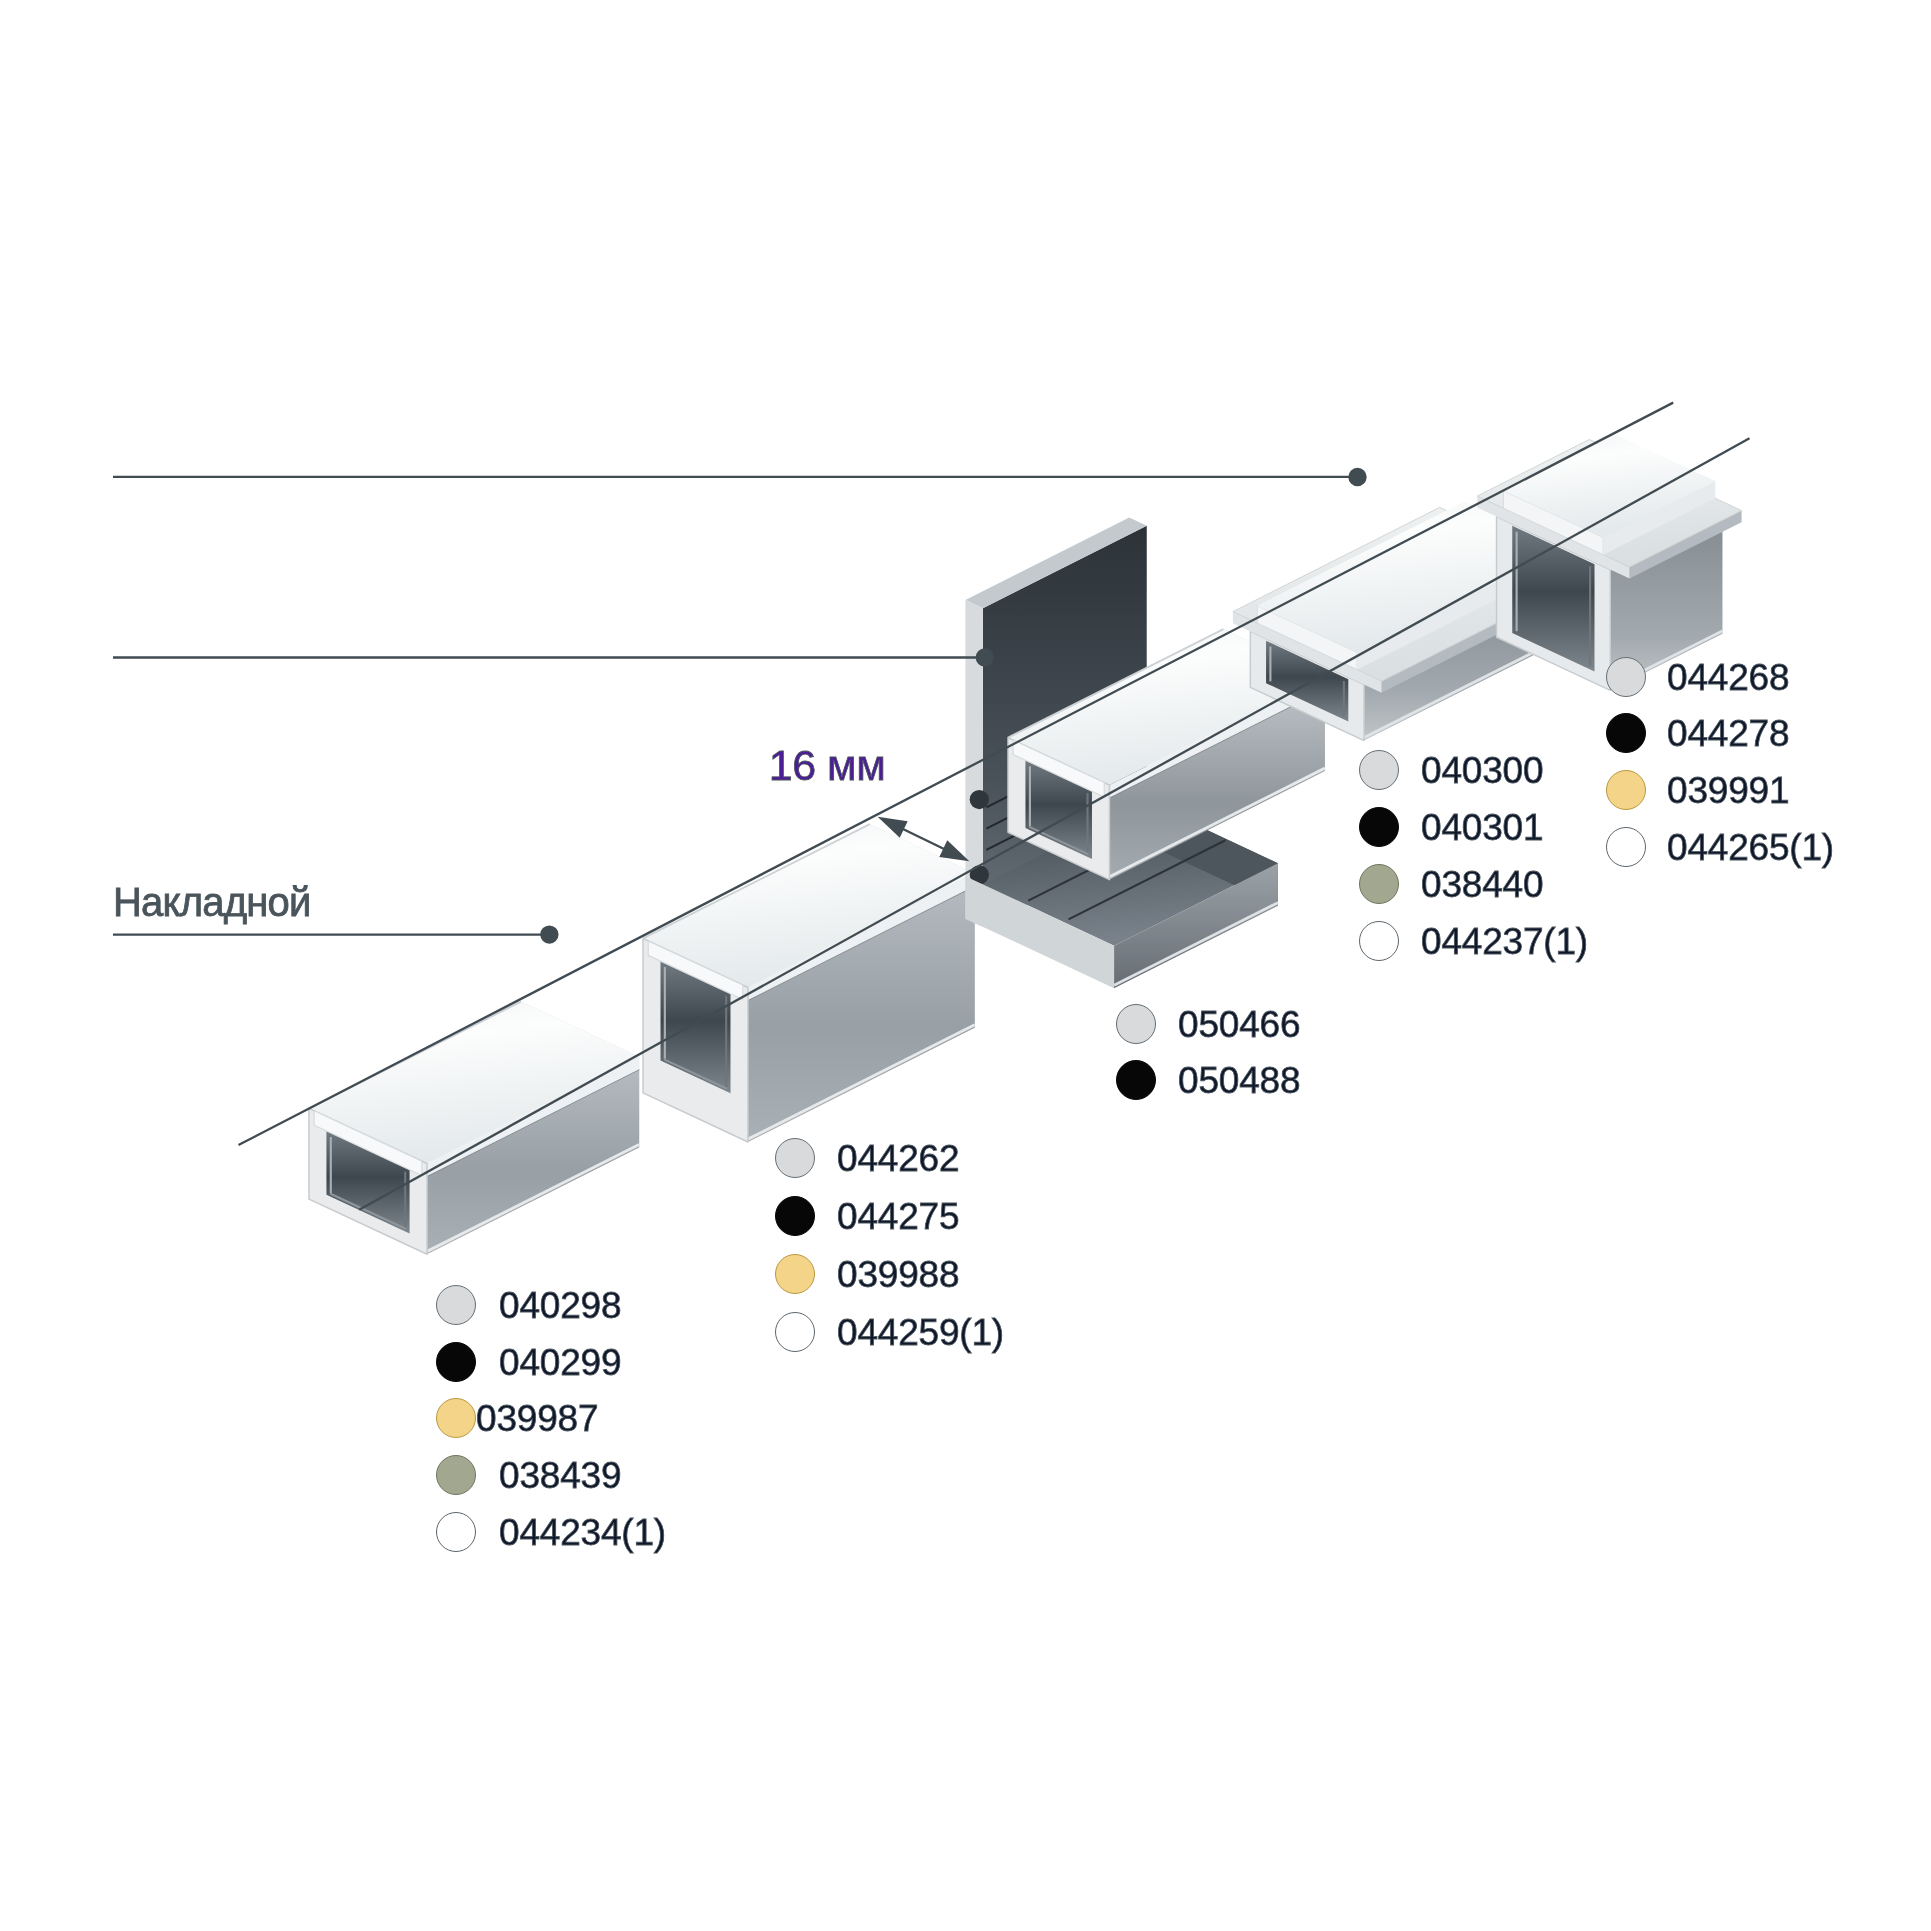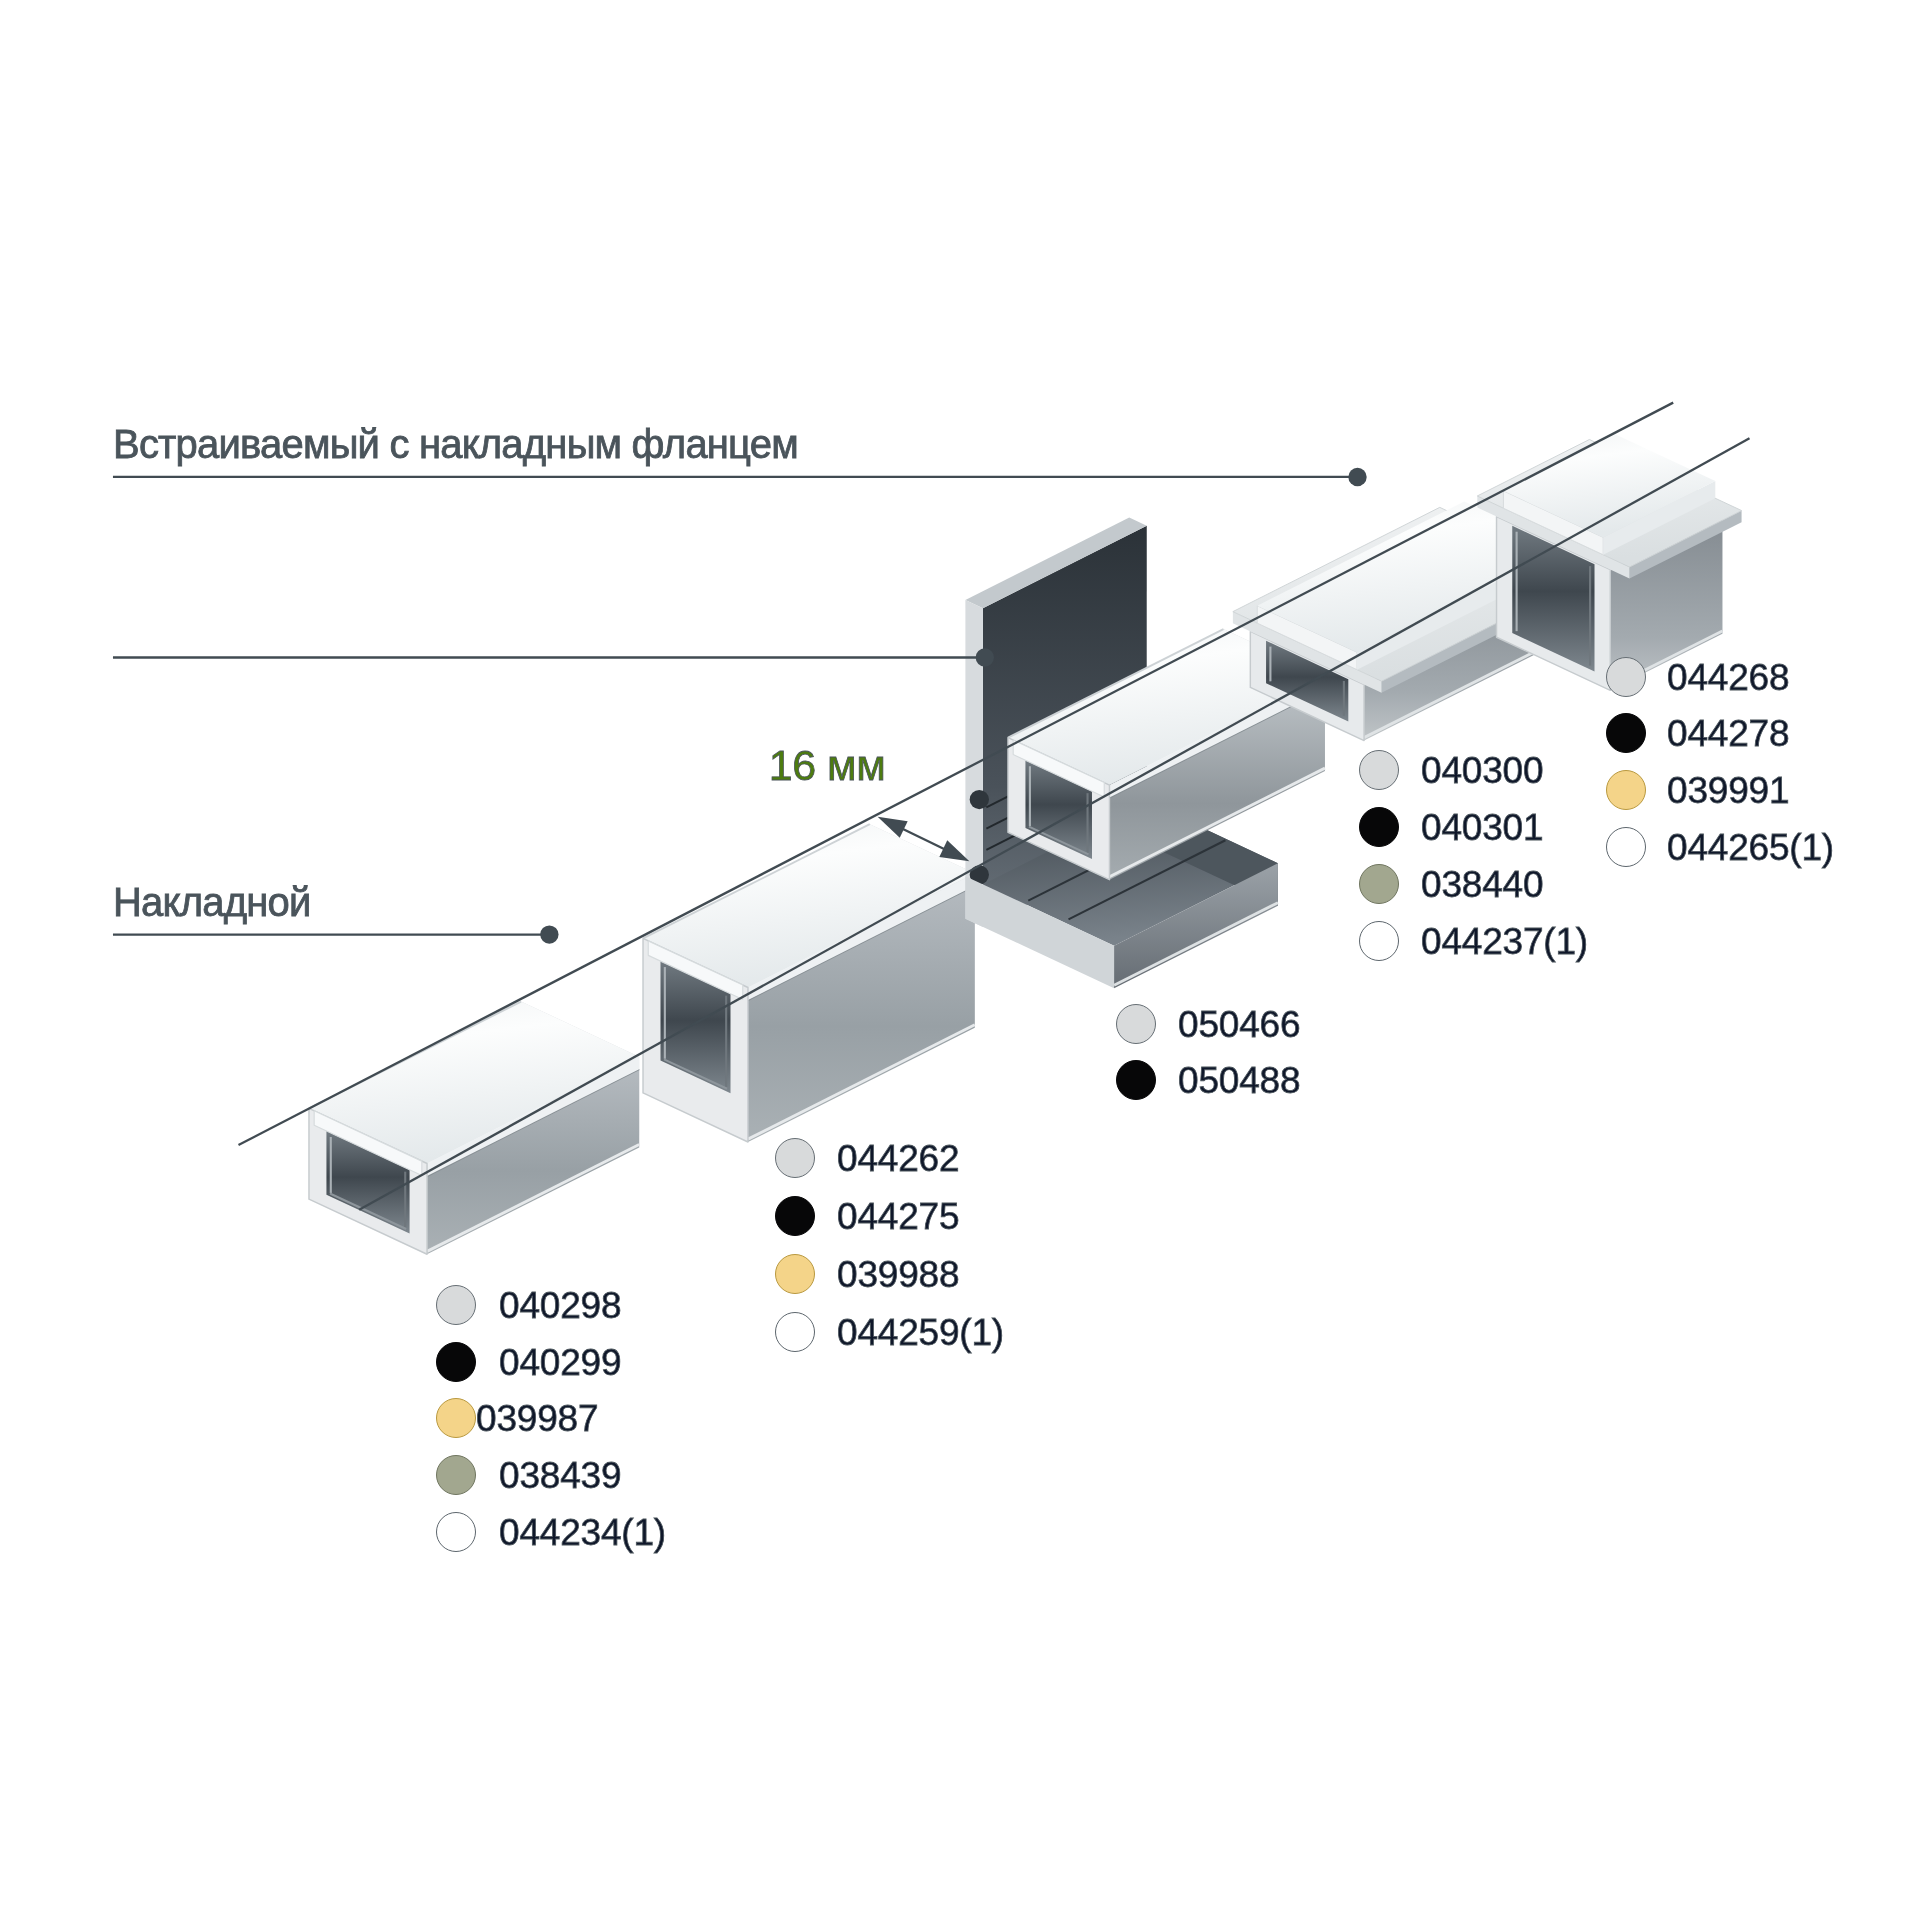--- a/index.html
+++ b/index.html
@@ -7,21 +7,21 @@
     position:relative; width:1931px; height:1931px; background:#ffffff;
     font-family:"Liberation Sans", sans-serif; overflow:hidden;
   }
   #scene { position:absolute; left:0; top:0; }
   .label {
     position:absolute; color:#4a545b; font-size:40px; font-weight:400;
     -webkit-text-stroke:0.8px #4a545b;
     letter-spacing:-0.8px; white-space:nowrap; line-height:1;
   }
   #dim-label {
-    position:absolute; color:#4d7c0f; font-size:43px; font-weight:400;
+    position:absolute; color:#4c1d95; font-size:43px; font-weight:400;
     -webkit-text-stroke:0.8px #4a545b;
     transform:translateX(-50%); white-space:nowrap; letter-spacing:-0.5px; line-height:1;
   }
   .legend { position:absolute; left:0; top:0; width:0; height:0; }
   .code-row { position:absolute; display:flex; align-items:center; height:46px; }
   .swatch {
     width:40px; height:40px; border-radius:50%; box-sizing:border-box;
     flex:0 0 40px;
   }
   .code-text {
@@ -175,21 +175,20 @@
 <circle cx="1406.0" cy="494.0" r="9.5" fill="#414b52"></circle>
 <line x1="117.0" y1="681.0" x2="1020.0" y2="681.0" stroke="#414b52" stroke-width="2.4" stroke-linecap="butt"></line>
 <circle cx="1020.0" cy="681.0" r="9.5" fill="#414b52"></circle>
 <line x1="117.0" y1="968.0" x2="569.0" y2="968.0" stroke="#414b52" stroke-width="2.4" stroke-linecap="butt"></line>
 <circle cx="569.0" cy="968.0" r="9.5" fill="#414b52"></circle>
 <line x1="914.4" y1="848.6" x2="998.6" y2="889.4" stroke="#414b52" stroke-width="2.4" stroke-linecap="butt"></line>
 <path d="M 909.0 846.0 L 931.9 867.6 L 940.1 850.5 Z" fill="#414b52"></path>
 <path d="M 1004.0 892.0 L 972.9 887.5 L 981.1 870.4 Z" fill="#414b52"></path>
   </svg>
 
-  <div class="label" style="left:113px; top:424px;">Встраиваемый с накладным фланцем</div>
   <div class="label" style="left:113px; top:882px;">Накладной</div>
   <div id="dim-label" style="left:827px; top:744px;">16 мм</div>
 
 <div class="legend">
       <div class="code-row" style="left: 436px; top: 1282px;">
         <span class="swatch" style="background: rgb(216, 218, 219); border: 1.4px solid rgb(102, 110, 116);"></span>
         <span class="code-text" style="margin-left: 23px;">040298</span>
       </div>
       <div class="code-row" style="left: 436px; top: 1339px;">
         <span class="swatch" style="background: rgb(7, 7, 8); border: 1.4px solid rgb(7, 7, 8);"></span>

